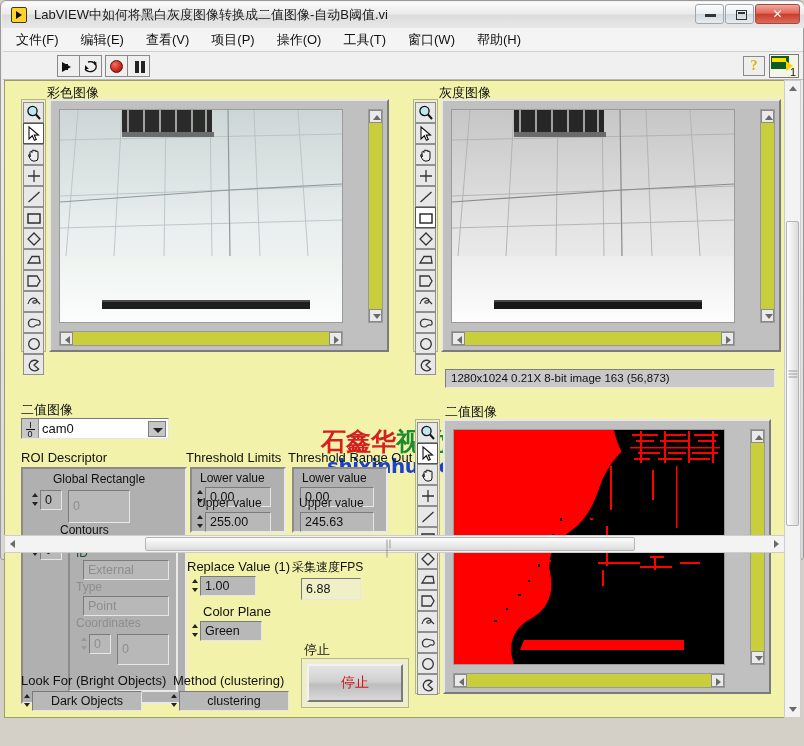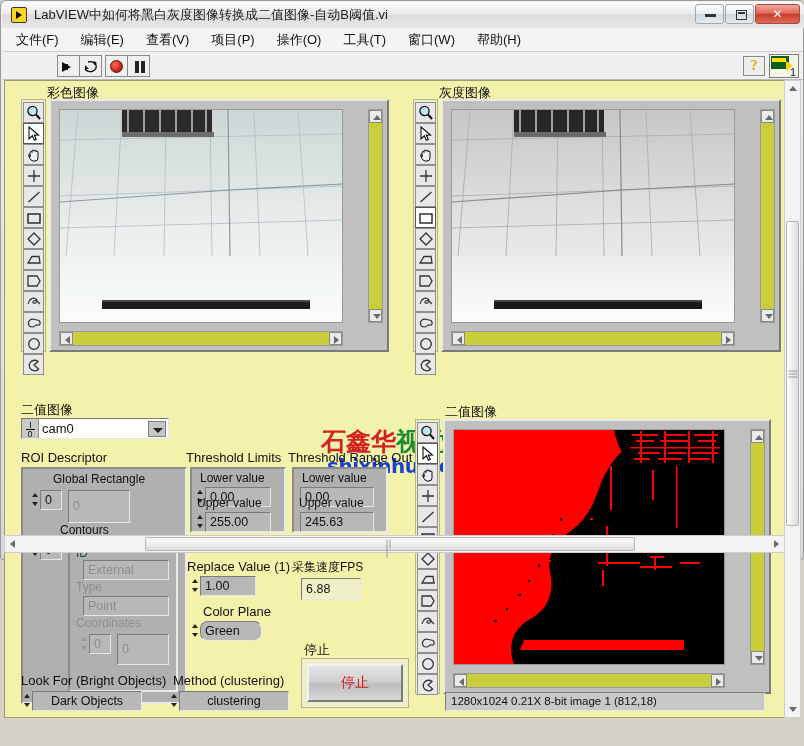--- a/index.html
+++ b/index.html
@@ -597,20 +597,21 @@
           <div class="iv-hscroll" style="left:8px;bottom:4px;width:284px;">
             <div class="sc-btn" style="left:0;top:0;">
                 <i class="tri-lf"></i>
               </div>
             <div class="sc-btn" style="right:0;top:0;">
                 <i class="tri-rt"></i>
               </div>
           </div>
         </div>
       </div>
+      <div class="statusbar" style="left:440px;top:288px;width:330px;">1280x1024 0.21X 8-bit image 163    (56,873)</div>
 
       <div class="wm">
         <div class="cn">
           <span class="c1">石鑫华</span><span class="c2">视觉网</span>
         </div>
         <div class="en">shixinhua.com</div>
       </div>
 
       <div class="lbl" style="left:16px;top:320px;">二值图像</div>
       <div class="camref" style="left:16px;top:337px;width:148px;height:21px;">
@@ -688,21 +689,21 @@
       <div class="numbox" style="left:195px;top:495px;width:56px;">1.00</div>
 
       <div class="lbl sm" style="left:287px;top:478px;">采集速度FPS</div>
       <div class="numbox" style="left:296px;top:497px;width:60px;height:22px;line-height:20px;background:#f0f0c8;">6.88</div>
 
       <div class="lbl" style="left:198px;top:523px;">Color Plane</div>
       <div class="spin" style="left:186px;top:540px;">
           <i class="up"></i>
           <i class="dn"></i>
         </div>
-      <div class="ringctl" style="left:195px;top:540px;width:62px;text-align:left;padding-left:4px;border-radius:8px;">Green</div>
+      <div class="ringctl" style="left:195px;top:540px;width:62px;text-align:left;padding-left:4px;">Green</div>
 
       <div class="lbl" style="left:299px;top:560px;">停止</div>
       <div class="stopwrap" style="left:296px;top:577px;width:108px;height:50px;">
         <div class="stopbtn" style="left:5px;top:5px;width:96px;height:38px;">停止</div>
       </div>
 
       <div class="lbl" style="left:16px;top:592px;">Look For (Bright Objects)</div>
       <div class="spin" style="left:18px;top:610px;">
           <i class="up"></i>
           <i class="dn"></i>
@@ -877,21 +878,20 @@
           <div class="iv-hscroll" style="left:8px;bottom:4px;width:272px;">
             <div class="sc-btn" style="left:0;top:0;">
                 <i class="tri-lf"></i>
               </div>
             <div class="sc-btn" style="right:0;top:0;">
                 <i class="tri-rt"></i>
               </div>
           </div>
         </div>
       </div>
-      <div class="statusbar" style="left:440px;top:611px;width:320px;">1280x1024 0.21X 8-bit image 1     (812,18)</div>
 
     </div>
 
     <div class="vscroll-out">
       <div class="sc-btn" style="left:0;top:0;width:15px;height:15px;background:#f3f3f3;border:none;">
           <i class="tri-up" style="left:4px;top:5px;"></i>
         </div>
       <div class="thumb">
         <div class="grip">
             <i></i>

